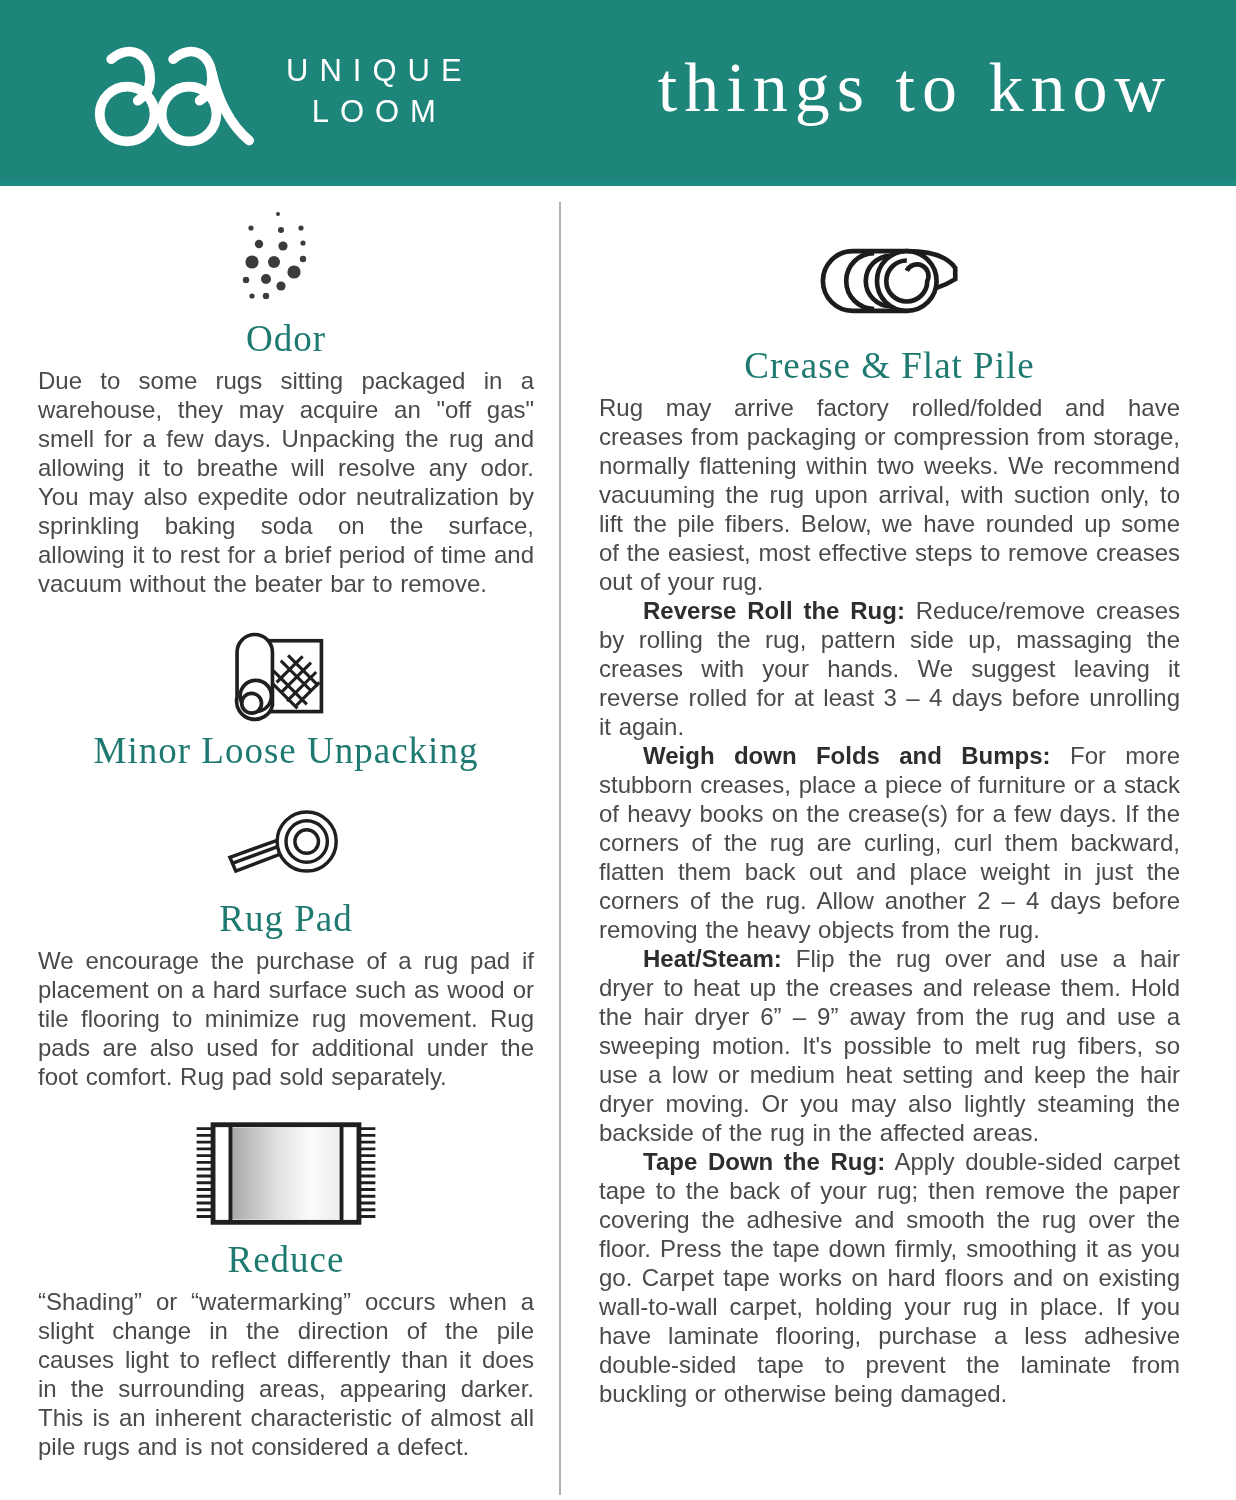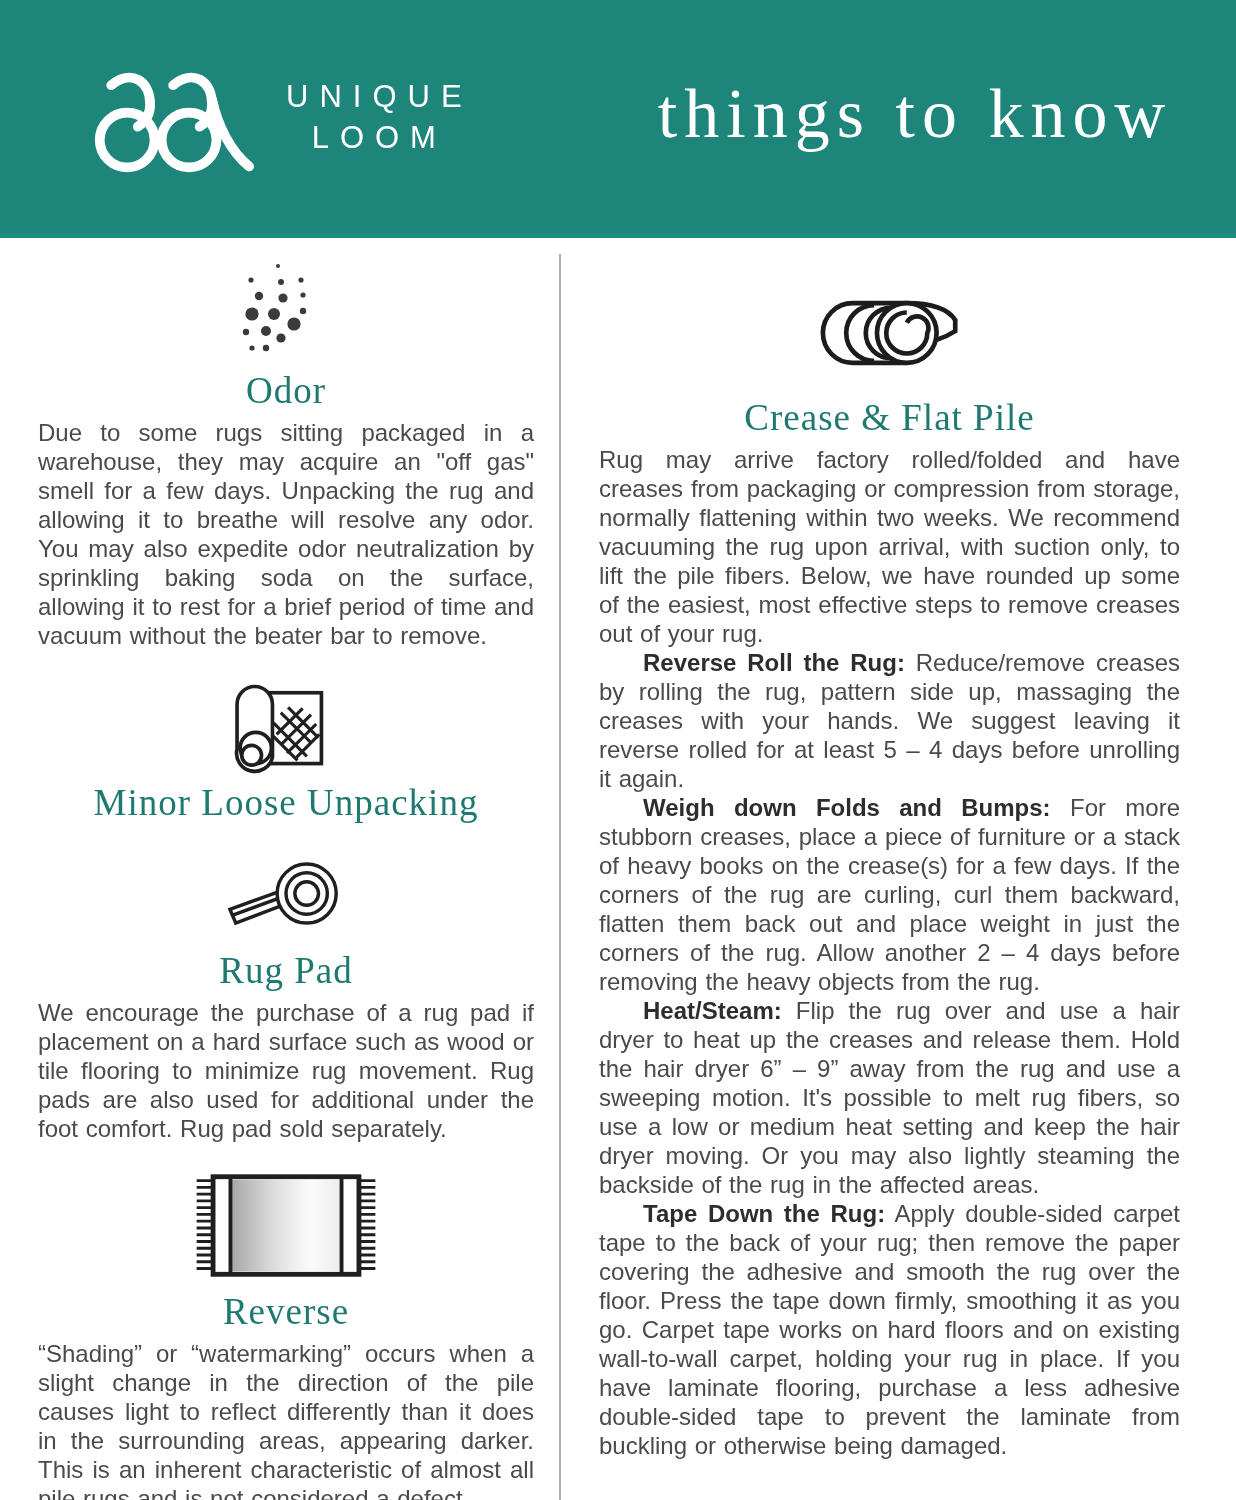--- a/index.html
+++ b/index.html
@@ -1,20 +1,20 @@
 <!DOCTYPE html>
 <html><head>
 <meta charset="utf-8">
 <style>
   html, body { margin:0; padding:0; background:#ffffff; }
   body { width:1236px; height:1500px; overflow:hidden;
          font-family:"Liberation Sans", sans-serif; }
 
   
-  .banner { height:238px; background:#1d857a; display:flex; align-items:center;
+  .banner { height:186px; background:#1d857a; display:flex; align-items:center;
             border-bottom:5px solid #1d8c80; box-sizing:border-box; }
   .brand { margin-left:90px; display:flex; align-items:center; gap:28px; }
   .brand-text { color:#ffffff; font-size:31px; letter-spacing:11px;
                 line-height:41px; text-align:center; font-weight:400; }
   .page-title { margin:0 64px 6px auto; color:#ffffff;
                 font-family:"Liberation Serif", serif; font-weight:400;
                 font-size:70px; letter-spacing:7px; white-space:nowrap; }
 
   
   .content { display:flex; align-items:stretch; height:1309px; }
@@ -148,21 +148,21 @@
             <g stroke="#1f1f1f" stroke-width="3">
               <path d="M5 12 H20 M5 19 H20 M5 26 H20 M5 33 H20 M5 40 H20 M5 47 H20 M5 54 H20 M5 61 H20 M5 68 H20 M5 75 H20 M5 82 H20 M5 89 H20 M5 96 H20 M5 103 H20"></path>
               <path d="M175 12 H190 M175 19 H190 M175 26 H190 M175 33 H190 M175 40 H190 M175 47 H190 M175 54 H190 M175 61 H190 M175 68 H190 M175 75 H190 M175 82 H190 M175 89 H190 M175 96 H190 M175 103 H190"></path>
             </g>
             <rect x="22" y="8" width="151" height="101" fill="#ffffff" stroke="#1f1f1f" stroke-width="5"></rect>
             <rect x="40" y="11" width="115" height="95" fill="url(#shadeGrad)"></rect>
             <path d="M40 10 V107 M155 10 V107" stroke="#1f1f1f" stroke-width="4"></path>
           </svg>
         </span>
       </div>
-      <h2>Reverse</h2>
+      <h2>Reduce</h2>
       <p>“Shading” or “watermarking” occurs when a slight change in the direction of the pile causes light to reflect differently than it does in the surrounding areas, appearing darker. This is an inherent characteristic of almost all pile rugs and is not considered a defect.</p>
     </section>
 
   </div>
 
   <div class="divider"></div>
 
   <div class="col-right">
 
     <section class="sec sec-crease">
@@ -174,21 +174,21 @@
             <path d="M81 17 A27 27 0 1 0 81 71"></path>
             <path d="M98 12 C 124 12 142 18 150 30 L150 42 C 136 51 120 55 106 56" fill="#ffffff"></path>
             <circle cx="98" cy="44" r="32" fill="#ffffff"></circle>
             <path d="M98 22 a22 22 0 1 0 0 44 a22 22 0 0 0 22 -22 a11 11 0 1 0 -22 -11"></path>
           </svg>
         </span>
       </div>
       <h2>Crease &amp; Flat Pile</h2>
       <p>Rug may arrive factory rolled/folded and have creases from packaging or compression from storage, normally flattening within two weeks. We recommend vacuuming the rug upon arrival, with suction only, to lift the pile fibers. Below, we have rounded up some of the easiest, most effective steps to remove creases out of your rug.</p>
 
-      <p class="tip"><b>Reverse Roll the Rug:</b> <span>Reduce/remove creases by rolling the rug, pattern side up, massaging the creases with your hands. We suggest leaving it reverse rolled for at least 5 – 4 days before unrolling it again.</span></p>
+      <p class="tip"><b>Reverse Roll the Rug:</b> <span>Reduce/remove creases by rolling the rug, pattern side up, massaging the creases with your hands. We suggest leaving it reverse rolled for at least 3 – 4 days before unrolling it again.</span></p>
 
       <p class="tip"><b>Weigh down Folds and Bumps:</b> <span>For more stubborn creases, place a piece of furniture or a stack of heavy books on the crease(s) for a few days. If the corners of the rug are curling, curl them backward, flatten them back out and place weight in just the corners of the rug. Allow another 2 – 4 days before removing the heavy objects from the rug.</span></p>
 
       <p class="tip"><b>Heat/Steam:</b> <span>Flip the rug over and use a hair dryer to heat up the creases and release them. Hold the hair dryer 6” – 9” away from the rug and use a sweeping motion. It's possible to melt rug fibers, so use a low or medium heat setting and keep the hair dryer moving. Or you may also lightly steaming the backside of the rug in the affected areas.</span></p>
 
       <p class="tip"><b>Tape Down the Rug:</b> <span>Apply double-sided carpet tape to the back of your rug; then remove the paper covering the adhesive and smooth the rug over the floor. Press the tape down firmly, smoothing it as you go. Carpet tape works on hard floors and on existing wall-to-wall carpet, holding your rug in place. If you have laminate flooring, purchase a less adhesive double-sided tape to prevent the laminate from buckling or otherwise being damaged.</span></p>
     </section>
 
   </div>
 </div>

